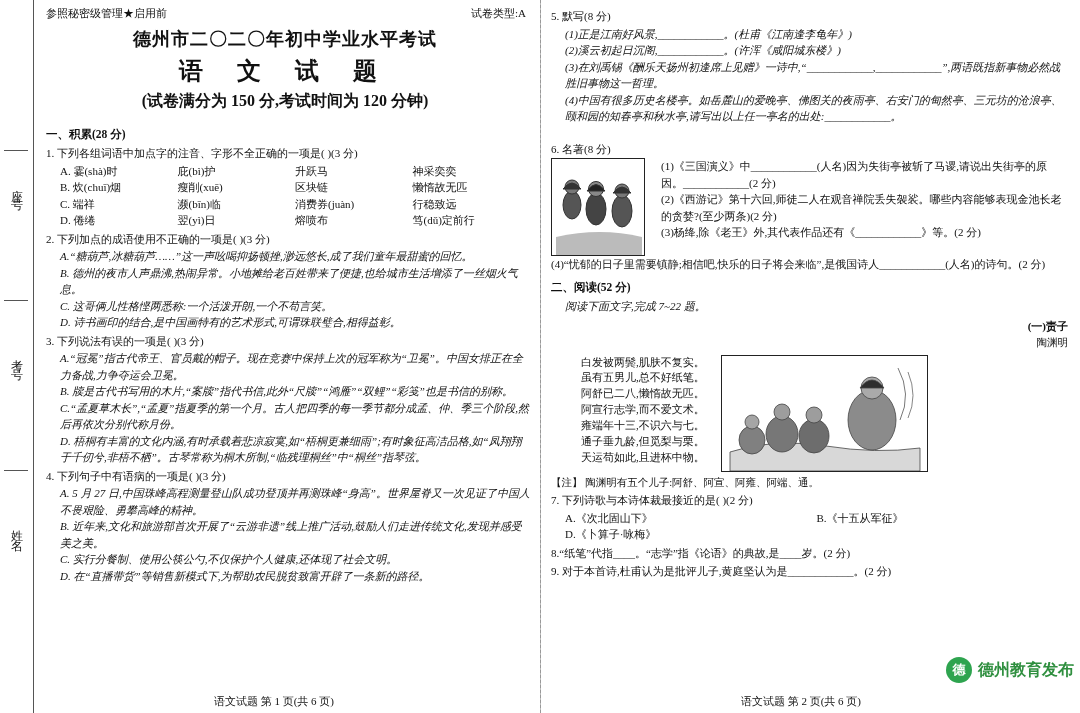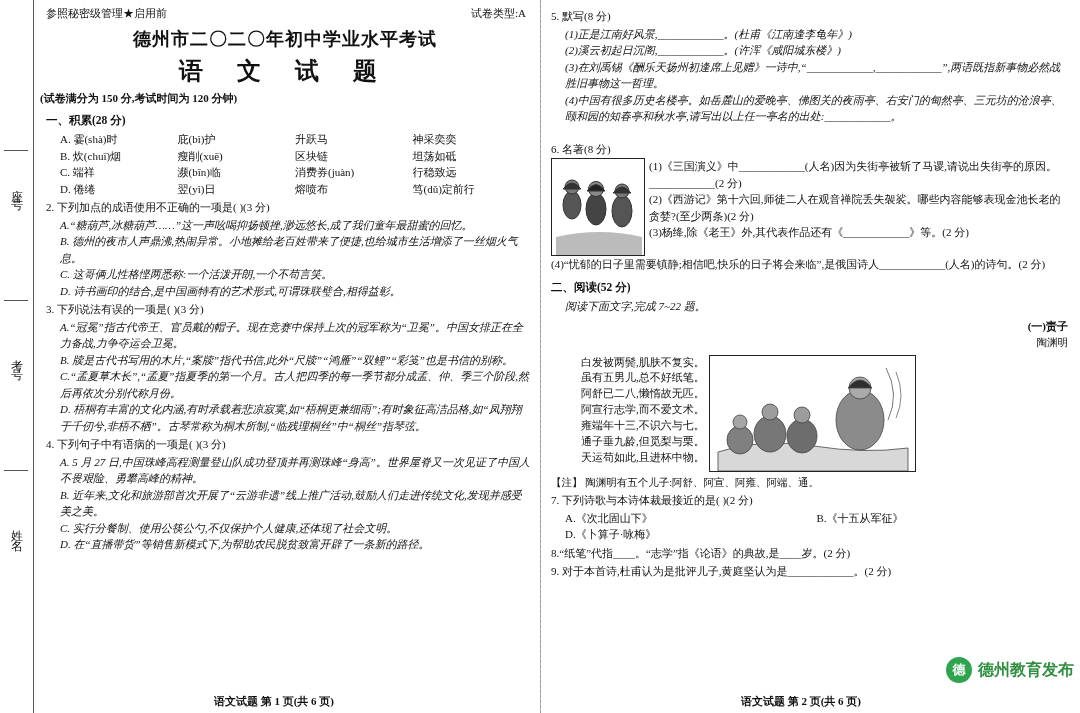--- a/index.html
+++ b/index.html
@@ -49,49 +49,49 @@
   }
   .title1{
     text-align:center;font-size:18px;font-weight:bold;letter-spacing:1px;
     margin:6px 0 2px 34px;
   }
   .title2{
     text-align:center;font-size:24px;font-weight:bold;letter-spacing:14px;
     margin:4px 0 2px 34px;
   }
   .title3{
-    font-size:11px;font-weight:bold;margin:4px 0 6px 34px;
+    text-align:center;font-size:16px;font-weight:bold;margin:4px 0 14px 34px;
   }
   .body{
     margin-left:40px;font-size:11px;line-height:1.5;
   }
   .bodyR{font-size:11px;line-height:1.5;}
   .sec{font-weight:bold;font-size:11.5px;margin:5px 0 2px;}
   .q{margin:2px 0 1px;}
   .opts{margin:0 0 1px 14px;}
   .optrow{display:flex;}
   .optrow > span{display:inline-block;}
   .o4 > span{width:25%;}
   .indent{margin-left:14px;font-style:italic;}
   .poem{
     margin:2px 0 2px 30px;line-height:1.45;font-size:11px;
   }
-  .poemwrap{display:flex;gap:4px;align-items:flex-start;}
+  .poemwrap{display:flex;gap:16px;align-items:flex-start;}
   .figbox{
     border:1px solid #222;width:205px;height:115px;
     position:relative;overflow:hidden;background:#fff;flex:none;
     margin-top:2px;
   }
   .figbox2{
     border:1px solid #222;width:92px;height:96px;position:relative;overflow:hidden;background:#fff;flex:none;
   }
   .centerline{text-align:right;}
   .note{font-size:10.5px;margin-top:3px;}
   .footer{
-    position:absolute;bottom:4px;width:100%;text-align:center;font-size:11px;font-weight:bold;
+    position:absolute;bottom:4px;width:100%;text-align:center;font-size:11px;font-weight:normal;
   }
   .footerL{left:0;margin-left:34px;width:480px;}
   .footerR{left:0;width:520px;}
   .badge{
     position:absolute;right:6px;bottom:30px;
     display:flex;align-items:center;gap:6px;
     background:rgba(255,255,255,0.0);
   }
   .badge .logo{
     width:26px;height:26px;border-radius:50%;
@@ -123,32 +123,33 @@
     </div>
 
     <div class="title1">德州市二〇二〇年初中学业水平考试</div>
     <div class="title2">语 文 试 题</div>
     <div class="title3">(试卷满分为 150 分,考试时间为 120 分钟)</div>
 
     <div class="body">
 
       <div class="sec">一、积累(28 分)</div>
 
+      <div class="q">1. 下列各组词语中加点字的注音、字形不全正确的一项是(     )(3 分)</div>
       <div class="opts">
         <div class="optrow o4">
           <span>A. 霎(shà)时</span>
           <span>庇(bì)护</span>
           <span>升跃马</span>
           <span>神采奕奕</span>
         </div>
         <div class="optrow o4">
           <span>B. 炊(chuī)烟</span>
           <span>瘦削(xuē)</span>
           <span>区块链</span>
-          <span>坦荡如砥</span>
+          <span>懒惰故无匹</span>
         </div>
         <div class="optrow o4">
           <span>C. 端祥</span>
           <span>濒(bīn)临</span>
           <span>消费券(juàn)</span>
           <span>行稳致远</span>
         </div>
         <div class="optrow o4">
           <span>D. 倦绻</span>
           <span>翌(yì)日</span>

